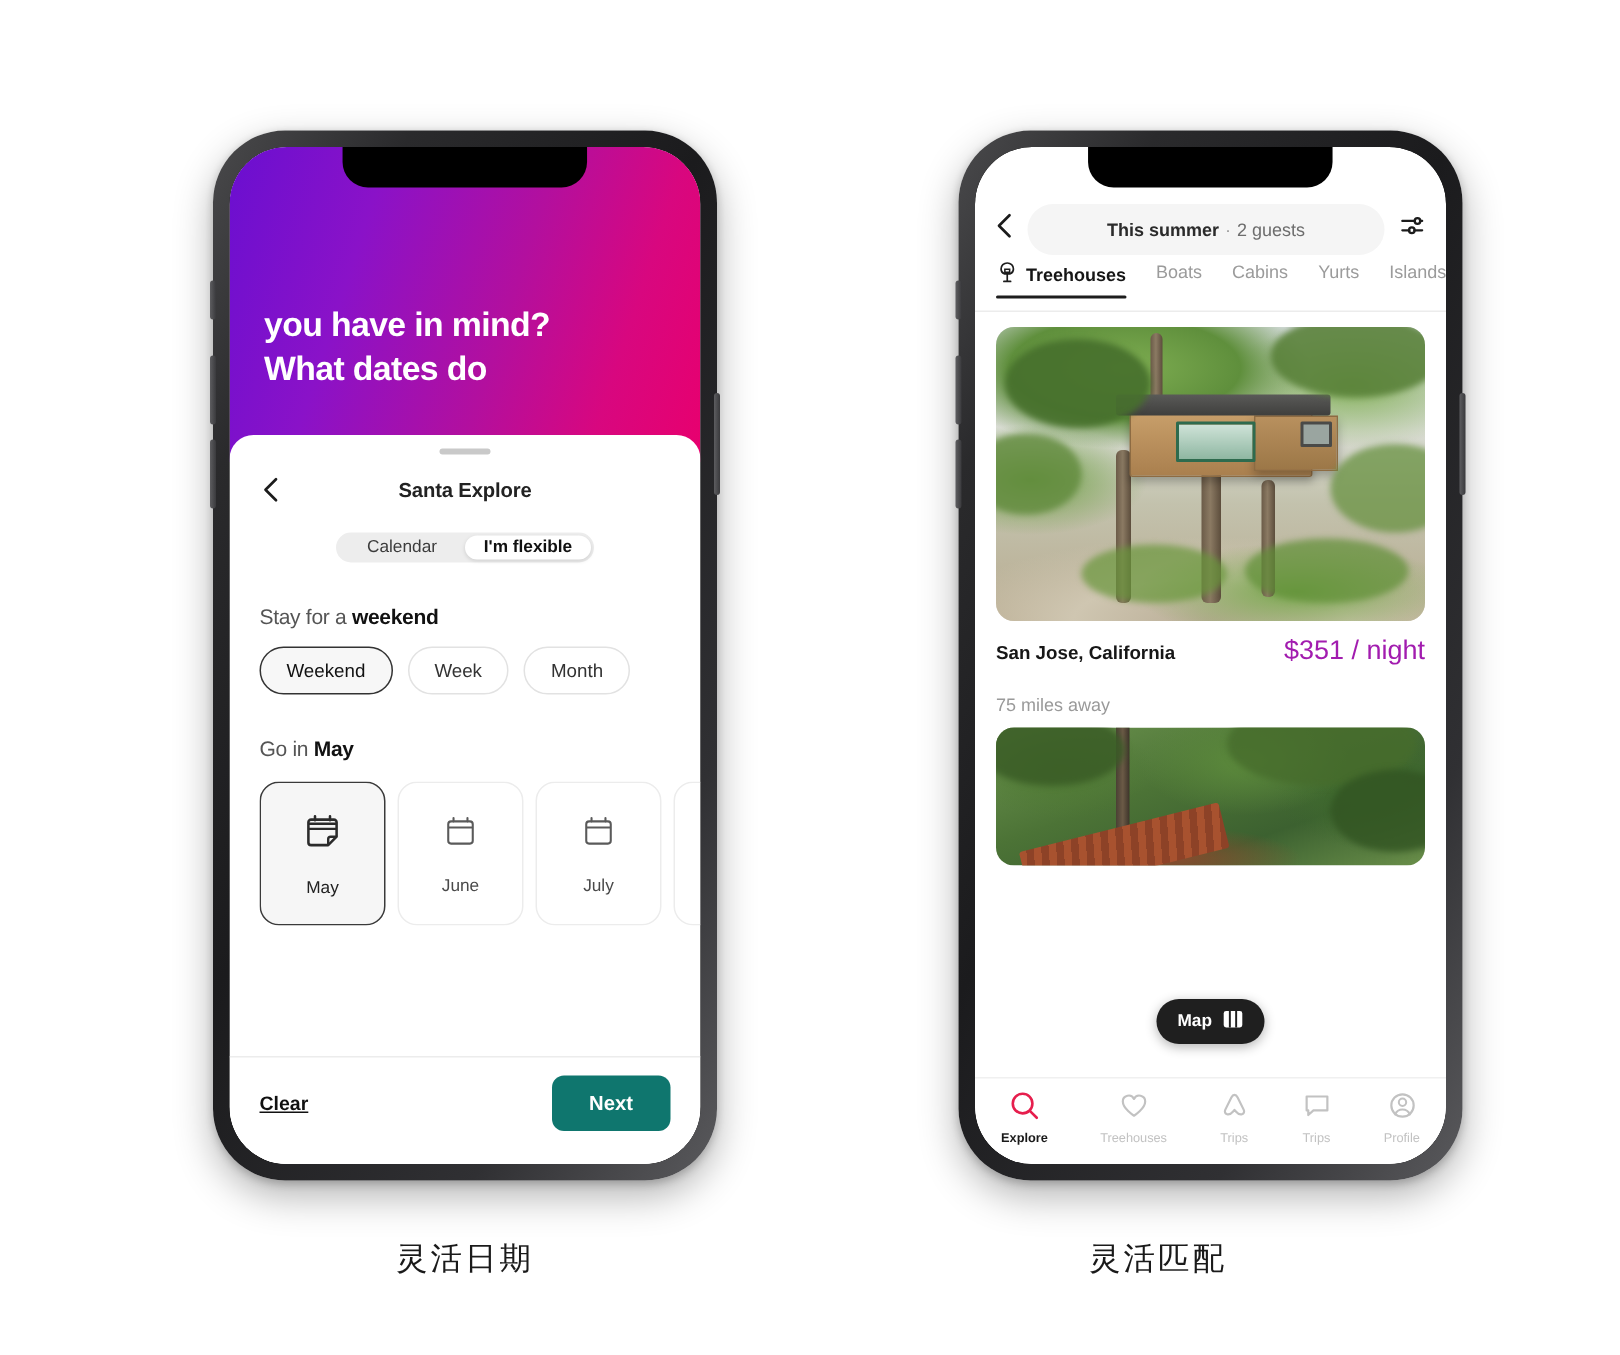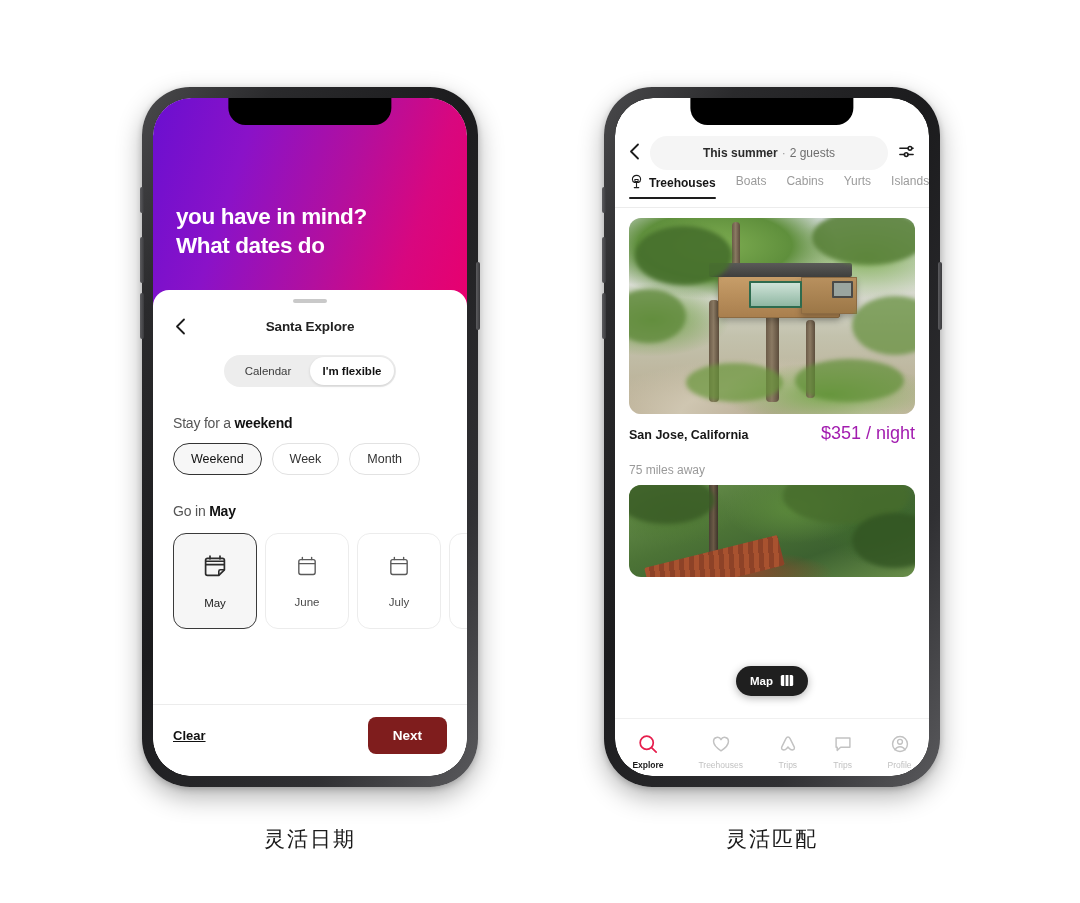--- a/index.html
+++ b/index.html
@@ -125,21 +125,21 @@
     text-align: center;
     font-size: 13.5px;
     font-weight: bold;
     color: #222;
     letter-spacing: -0.1px;
   }
 
   .segmented {
     margin: 6px auto 0 auto;
     width: 172px;
-    height: 32px;
+    height: 20px;
     border-radius: 16px;
     background: #ededed;
     display: flex;
     align-items: flex-start;
     padding: 2px;
     box-sizing: border-box;
   }
   .seg {
     flex: 1;
     height: 100%;
@@ -230,32 +230,32 @@
     box-sizing: border-box;
     background: #fff;
   }
   .clear-link {
     font-size: 13px;
     color: #111;
     text-decoration: underline;
     font-weight: bold;
   }
   .next-btn {
-    background: #7f1d1d;
+    background: #0f766e;
     color: #fff;
     font-size: 13.5px;
     font-weight: bold;
     border-radius: 8px;
     padding: 11px 25px;
     border: none;
     font-family: inherit;
   }
 
   
-  #phone-right { left: 604px; top: 87px; width: 336px; height: 700px; }
+  #phone-right { left: 639px; top: 87px; width: 336px; height: 700px; }
 
   .r-screen { background: #fff; position: absolute; inset: 0; }
 
   .r-topbar {
     position: absolute;
     top: 34px; left: 0; right: 0;
     height: 42px;
     display: flex;
     align-items: center;
     padding: 0 14px;
@@ -362,21 +362,21 @@
     box-shadow: 0 2px 8px rgba(0,0,0,0.3);
   }
 
   .r-tabbar {
     position: absolute;
     left: 0; right: 0; bottom: 0;
     height: 58px;
     background: #fff;
     border-top: 1px solid #f0f0f0;
     display: flex;
-    align-items: flex-end;
+    align-items: center;
     justify-content: space-around;
     padding-bottom: 6px;
     box-sizing: border-box;
   }
   .r-tabitem {
     display: flex;
     flex-direction: column;
     align-items: center;
     gap: 4px;
     font-size: 8.5px;

